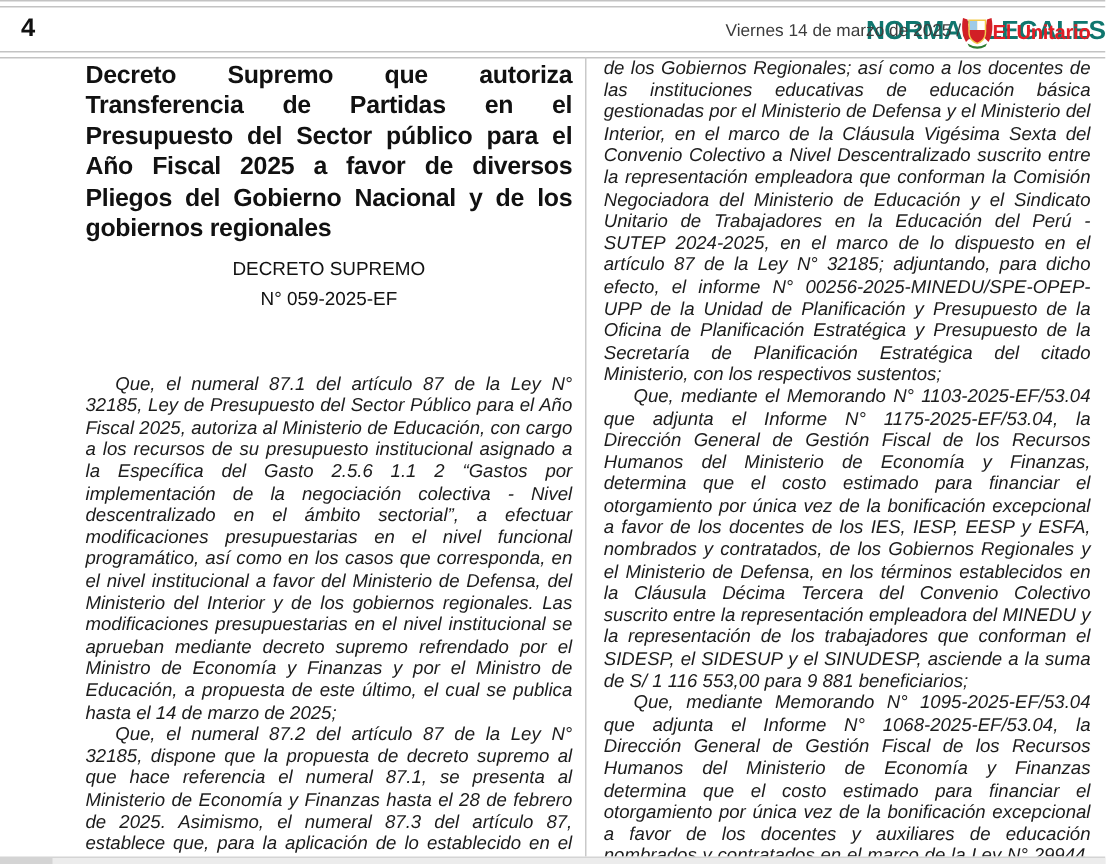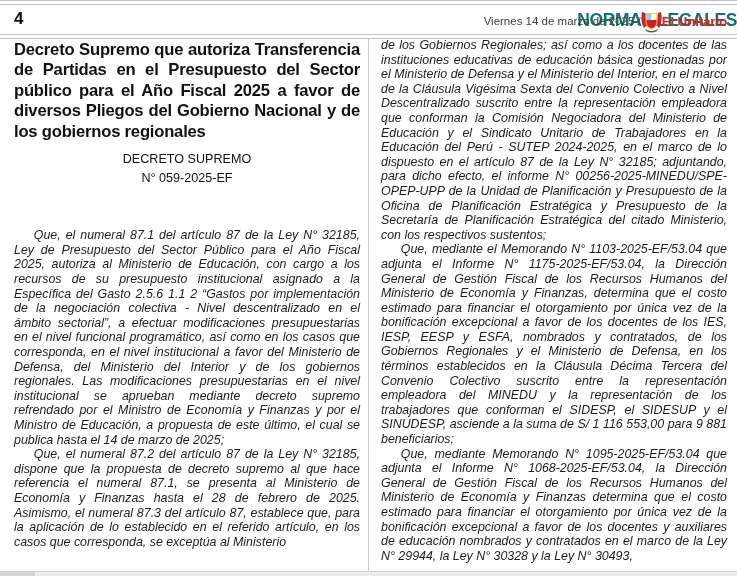--- a/index.html
+++ b/index.html
@@ -23,21 +23,21 @@
   }
   .date-line{font-size:11.5px;color:#3c3c3c;}
   .logo{width:21px;height:24px;display:inline-block;}
   .brand{font-size:13.5px;font-weight:bold;color:#e01f26;letter-spacing:-0.2px;}
   
   .content{
     position:absolute;top:38px;left:0;right:0;bottom:5px;
     display:flex;
   }
   .col{flex:1 1 0;overflow:hidden;}
-  .col-left{padding:0 8px 0 14px;}
+  .col-left{padding:0 8px 0 14px;margin-left:43px;}
   .col-right{padding:0 10px 0 12px;}
   .col-divider{width:1px;background:#c9c9c9;flex:0 0 1px;margin-top:0;}
   
   .article-title{
     font-size:16.6px;font-weight:bold;line-height:1.23;color:#111;
     text-align:justify;margin:2px 0 10px 0;letter-spacing:-0.2px;
   }
   .decree-heading{text-align:center;font-weight:normal;font-size:12.6px;line-height:1.2;margin:4px 0 0 0;color:#111;}
   .para{
     font-size:12.4px;line-height:14.6px;text-align:justify;margin:0;color:#1c1c1c;

